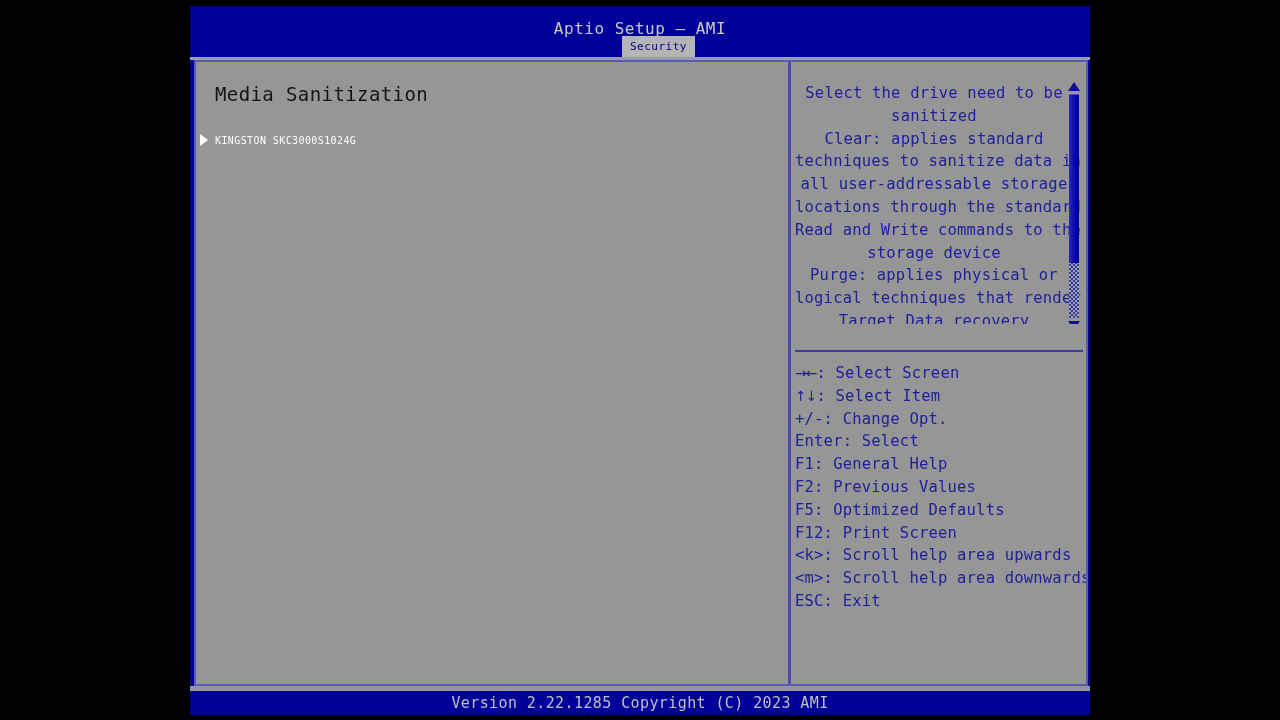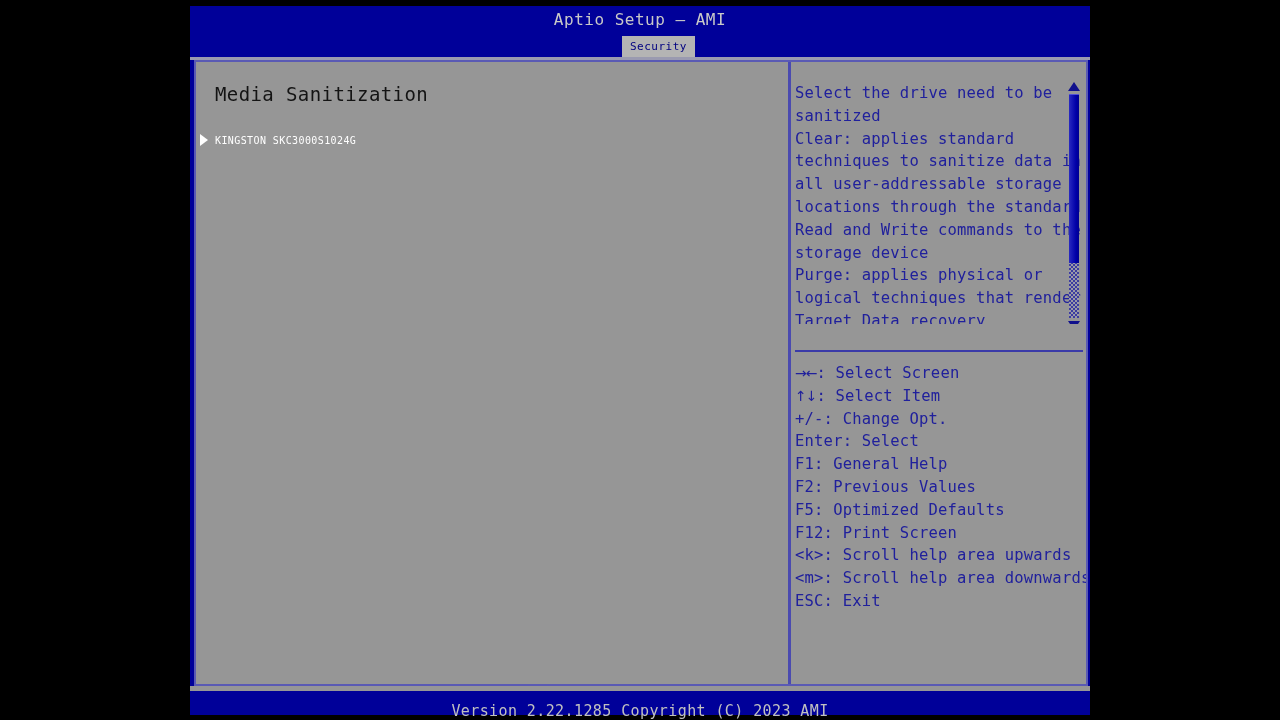--- a/index.html
+++ b/index.html
@@ -36,21 +36,21 @@
   .header-bar {
     position: absolute;
     left: 0; top: 0;
     width: 900px;
     height: 46px;
     background: #000099;
   }
   .app-title {
     position: absolute;
     left: 0;
-    top: 4px;
+    top: 13px;
     width: 900px;
     text-align: center;
     color: #c8c8c8;
     font-size: 16px;
     line-height: 20px;
     letter-spacing: 0.5px;
     white-space: pre;
   }
   .tab-strip {
     position: absolute;
@@ -171,20 +171,21 @@
   }
   .help-text {
     position: absolute;
     left: 4px;
     top: 20px;
     width: 278px;
     color: #20209c;
     font-size: 15.5px;
     line-height: 22.8px;
     letter-spacing: 0.2px;
+    text-align: center;
   }
   .help-line { white-space: pre; }
 
   
   .scrollbar {
     position: absolute;
     left: 275px;
     top: 20px;
     width: 14px;
     height: 248px;
@@ -276,21 +277,20 @@
     position: absolute;
     left: 0;
     top: 3px;
     width: 900px;
     text-align: center;
     color: #c0c0c0;
     font-size: 15px;
     line-height: 19px;
     letter-spacing: 0.4px;
     white-space: pre;
-    margin-top: 8px;
   }
 </style>
 </head>
 <body>
 
 <div id="screen">
   <div id="bios">
 
     <div class="header-bar">
       <div class="app-title">Aptio Setup – AMI</div>

